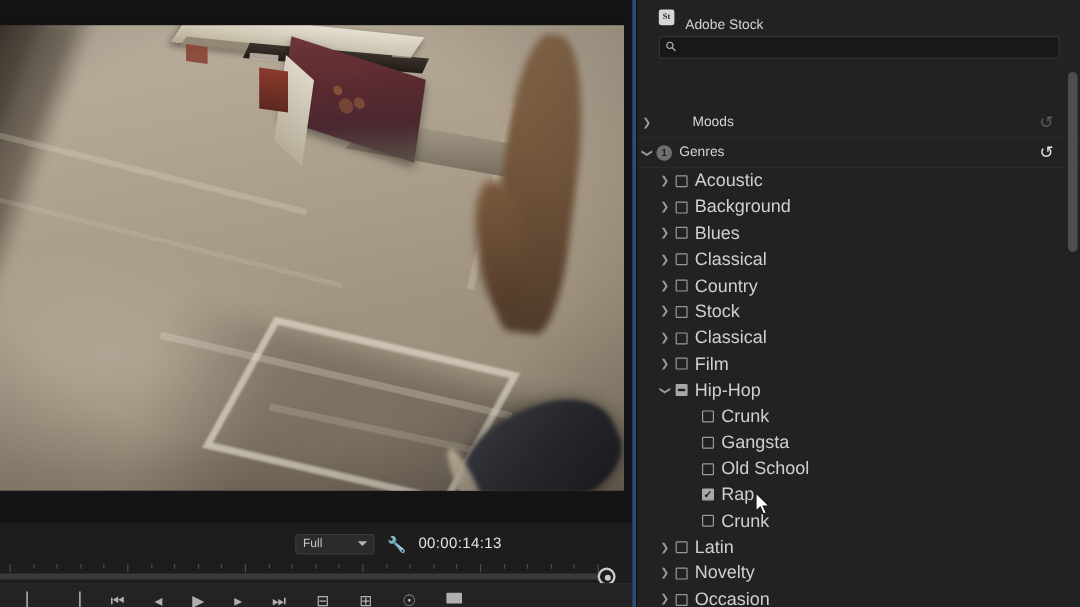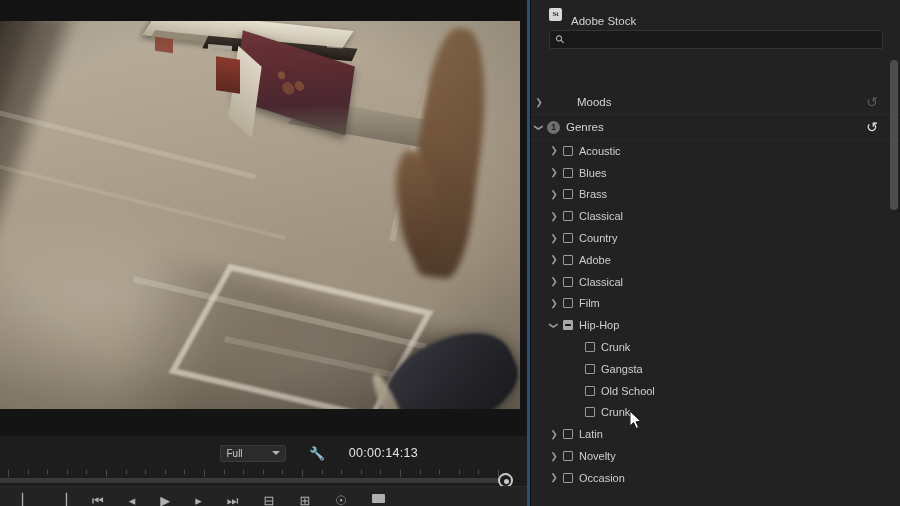--- a/index.html
+++ b/index.html
@@ -154,21 +154,21 @@
     background:radial-gradient(ellipse 95% 90% at 45% 48%, transparent 48%, rgba(0,0,0,.30) 100%);
   }
   
   .letterbox-top { position:absolute; left:0; top:0; width:520px; height:11px; background:#131313; }
 
   
   #monitor-controls {
     position:absolute; left:0; top:436px; width:536px; height:34px;
     background:#1d1d1d;
     display:flex; align-items:center; justify-content:flex-end;
-    padding-right:118px; gap:23px;
+    padding-right:118px; gap:10px;
   }
   .res-select {
     display:flex; align-items:center; justify-content:space-between;
     width:66px; height:17px; padding:0 5px;
     background:#2b2b2b; border:1px solid #3a3a3a; border-radius:2px;
     color:#c8c8c8; font-size:10px;
   }
   .chev-dn { width:0;height:0;border-left:4px solid transparent;border-right:4px solid transparent;border-top:4px solid #b4b4b4; }
   .wrench { color:#c6c6c6; font-size:13px; line-height:1; }
   .timecode { color:#e4e4e4; font-size:12.5px; letter-spacing:.3px; }
@@ -259,21 +259,21 @@
   .cbox {
     width:10px;height:10px;flex:0 0 10px;
     border:1.4px solid #9a9a9a; border-radius:1px;
     background:transparent; margin-right:6px;
     display:flex; align-items:center; justify-content:center;
   }
   .cbox.checked { background:#a8a8a8; border-color:#a8a8a8; }
   .cbox.checked::after { content:"\2713"; color:#1d1d1d; font-size:9px; line-height:1; font-weight:bold; }
   .cbox.indet { background:#a8a8a8; border-color:#a8a8a8; }
   .cbox.indet::after { content:""; width:6px;height:1.6px;background:#1d1d1d; }
-  .item-label { color:#cfcfcf; font-size:11px; white-space:nowrap; }
+  .item-label { color:#cfcfcf; font-size:15px; white-space:nowrap; }
   .lvl0 { padding-left:14px; }
   .lvl1 { padding-left:36px; }
 
   
   #vscroll { position:absolute; right:2px; top:60px; width:8px; height:440px; }
   #vthumb { position:absolute; left:0; top:0; width:8px; height:150px; background:#4e4e4e; border-radius:4px; }
 
   
   #cursor { position:absolute; left:630px; top:411px; width:13px; height:19px; pointer-events:none; }
 </style>
@@ -402,41 +402,41 @@
           <span class="reset-icon on">↺</span>
         </div>
         <div class="item-row lvl0">
           <span class="chev right"></span>
           <span class="cbox"></span>
           <span class="item-label">Acoustic</span>
         </div>
         <div class="item-row lvl0">
           <span class="chev right"></span>
           <span class="cbox"></span>
+          <span class="item-label">Background</span>
+        </div>
+        <div class="item-row lvl0">
+          <span class="chev right"></span>
+          <span class="cbox"></span>
           <span class="item-label">Blues</span>
         </div>
         <div class="item-row lvl0">
           <span class="chev right"></span>
           <span class="cbox"></span>
-          <span class="item-label">Brass</span>
-        </div>
-        <div class="item-row lvl0">
-          <span class="chev right"></span>
-          <span class="cbox"></span>
           <span class="item-label">Classical</span>
         </div>
         <div class="item-row lvl0">
           <span class="chev right"></span>
           <span class="cbox"></span>
           <span class="item-label">Country</span>
         </div>
         <div class="item-row lvl0">
           <span class="chev right"></span>
           <span class="cbox"></span>
-          <span class="item-label">Adobe</span>
+          <span class="item-label">Stock</span>
         </div>
         <div class="item-row lvl0">
           <span class="chev right"></span>
           <span class="cbox"></span>
           <span class="item-label">Classical</span>
         </div>
         <div class="item-row lvl0">
           <span class="chev right"></span>
           <span class="cbox"></span>
           <span class="item-label">Film</span>
@@ -453,20 +453,25 @@
         </div>
         <div class="item-row lvl1">
           <span class="chev" style="visibility: hidden;"></span>
           <span class="cbox"></span>
           <span class="item-label">Gangsta</span>
         </div>
         <div class="item-row lvl1">
           <span class="chev" style="visibility: hidden;"></span>
           <span class="cbox"></span>
           <span class="item-label">Old School</span>
+        </div>
+        <div class="item-row lvl1">
+          <span class="chev" style="visibility: hidden;"></span>
+          <span class="cbox checked"></span>
+          <span class="item-label">Rap</span>
         </div>
         <div class="item-row lvl1">
           <span class="chev" style="visibility: hidden;"></span>
           <span class="cbox"></span>
           <span class="item-label">Crunk</span>
         </div>
         <div class="item-row lvl0">
           <span class="chev right"></span>
           <span class="cbox"></span>
           <span class="item-label">Latin</span>

